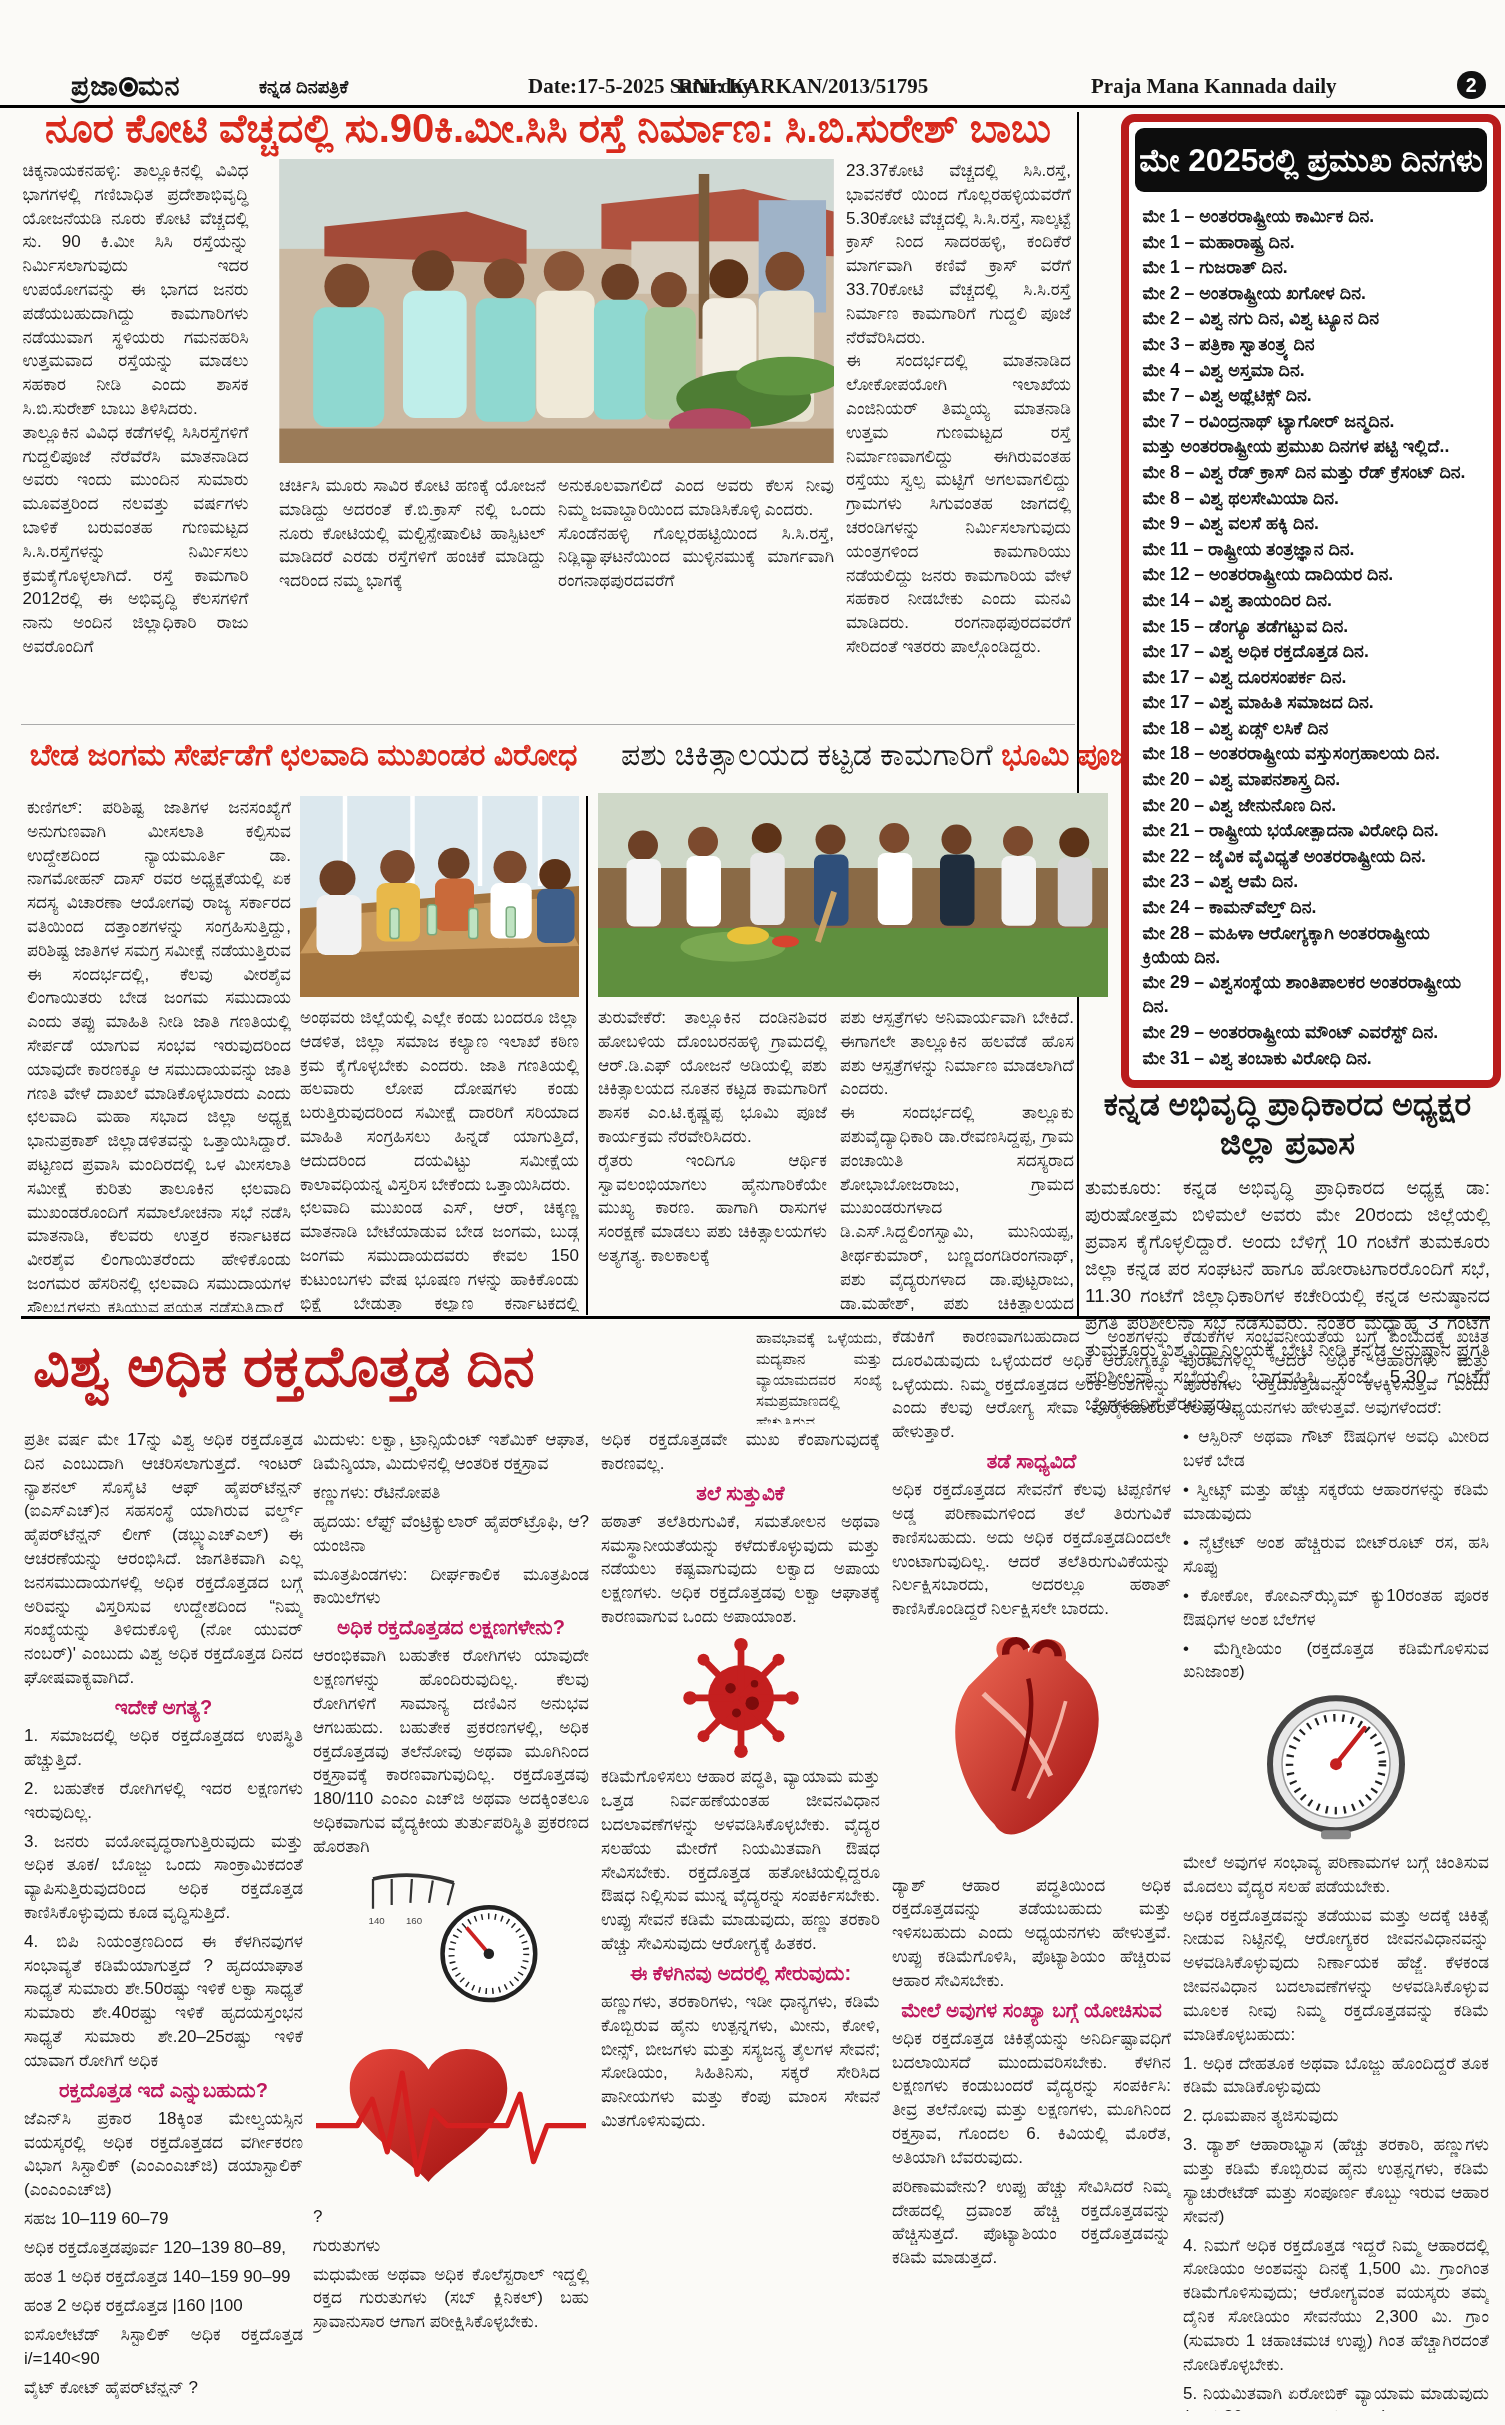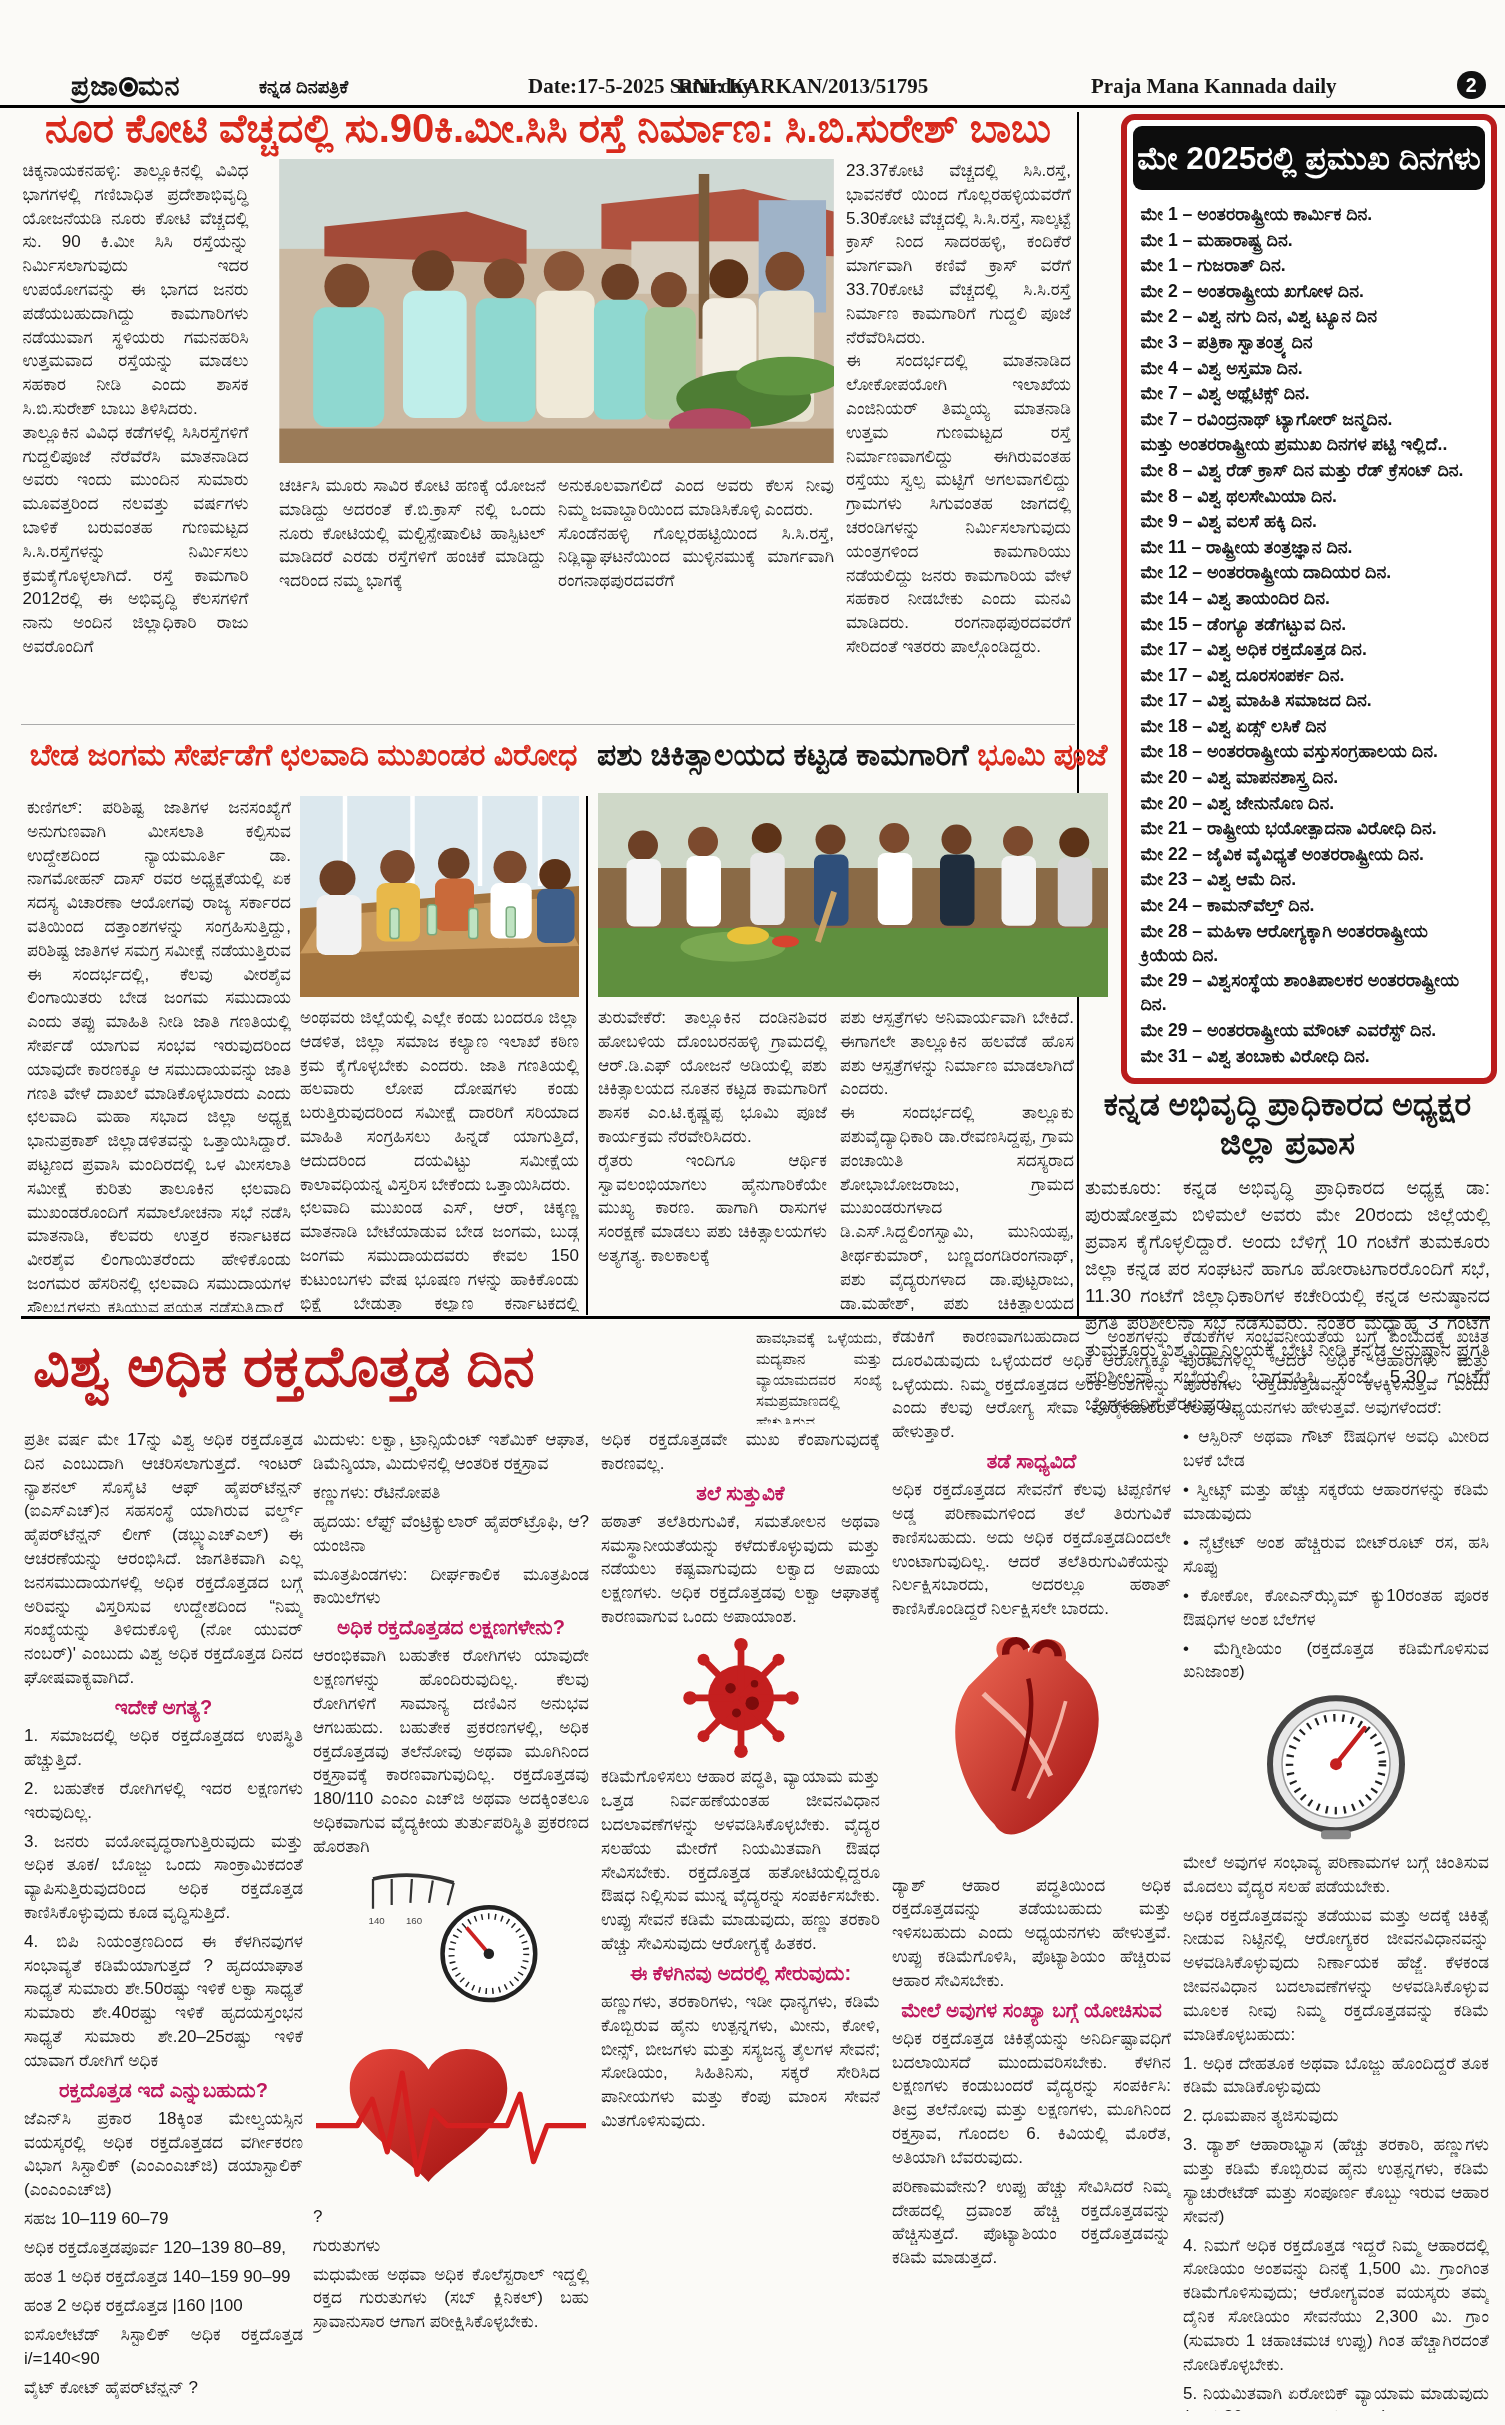--- a/index.html
+++ b/index.html
@@ -22,21 +22,21 @@
   .head-red{color:#d92a1c;font-weight:bold;}
   .lead-head{position:absolute;left:21px;top:106px;width:1054px;height:46px;font-size:40px;
              text-align:center;letter-spacing:0px;white-space:nowrap;}
   .mid-head{font-size:30px;text-align:center;white-space:nowrap;}
   
   .body-col{font-size:17px;line-height:1.40;text-align:justify;white-space:pre-line;font-weight:500;}
   .rule-h{background:#000;}
   .rule-v{background:#000;}
   
   .side-box{position:absolute;left:1121px;top:114px;width:364px;height:958px;
-            border:6px solid #b91c1c;border-radius:13.5px;background:#fff;}
+            border:8px solid #b91c1c;border-radius:13.5px;background:#fff;}
   .side-box-head{margin:6px;background:#0d0d0d;color:#fff;border-radius:9px;
                  font-size:31.5px;font-weight:bold;text-align:center;padding:13.5px 3px;}
   .side-list{padding:6px 13.5px 0 13.5px;font-size:17.6px;font-weight:bold;line-height:1.37;}
   .side-list .li{margin-bottom:1.5px;}
   .tour-head{position:absolute;left:1083px;top:1085px;width:409px;font-size:31.5px;font-weight:bold;
              text-align:center;line-height:1.25;}
   .tour-body{position:absolute;left:1085px;top:1175px;width:405px;font-size:19px;line-height:1.42;
              text-align:justify;font-weight:500;}
   
   .feature-head{position:absolute;left:33px;top:1333px;width:705px;font-size:57px;font-weight:bold;
@@ -144,21 +144,21 @@
       </g>
     </svg>
   </div>
 
   <div class="abs body-col" style="left:300px;top:1006px;width:279px;height:306px;overflow:hidden;">ಅಂಥವರು ಜಿಲ್ಲೆಯಲ್ಲಿ ಎಲ್ಲೇ ಕಂಡು ಬಂದರೂ ಜಿಲ್ಲಾ ಆಡಳಿತ, ಜಿಲ್ಲಾ ಸಮಾಜ ಕಲ್ಯಾಣ ಇಲಾಖೆ ಕಠಿಣ ಕ್ರಮ ಕೈಗೊಳ್ಳಬೇಕು ಎಂದರು. ಜಾತಿ ಗಣತಿಯಲ್ಲಿ ಹಲವಾರು ಲೋಪ ದೋಷಗಳು ಕಂಡು ಬರುತ್ತಿರುವುದರಿಂದ ಸಮೀಕ್ಷೆ ದಾರರಿಗೆ ಸರಿಯಾದ ಮಾಹಿತಿ ಸಂಗ್ರಹಿಸಲು ಹಿನ್ನಡೆ ಯಾಗುತ್ತಿದೆ, ಆದುದರಿಂದ ದಯವಿಟ್ಟು ಸಮೀಕ್ಷೆಯ ಕಾಲಾವಧಿಯನ್ನ ವಿಸ್ತರಿಸ ಬೇಕೆಂದು ಒತ್ತಾಯಿಸಿದರು.
 ಛಲವಾದಿ ಮುಖಂಡ ಎಸ್, ಆರ್, ಚಿಕ್ಕಣ್ಣ ಮಾತನಾಡಿ ಬೇಟೆಯಾಡುವ ಬೇಡ ಜಂಗಮ, ಬುಡ್ಗ ಜಂಗಮ ಸಮುದಾಯದವರು ಕೇವಲ 150 ಕುಟುಂಬಗಳು ವೇಷ ಭೂಷಣ ಗಳನ್ನು ಹಾಕಿಕೊಂಡು ಭಿಕ್ಷೆ ಬೇಡುತ್ತಾ ಕಲ್ಯಾಣ ಕರ್ನಾಟಕದಲ್ಲಿ ವಾಸವಾಗಿದ್ದಾರೆ. ಆದರೆ ಇಲ್ಲಿ ವಾಸಿಸುವ ವೀರಶೈವ ಬೇಡ ಮತ್ತು ಅಲೆಮಾರಿ ಬುಡ್ಗ ಜಂಗಮರು ವೇಷ ಹಾಕಿಕೊಂಡು ಭಿಕ್ಷೆ ಬೇಡುವ ಸಮುದಾಯವಲ್ಲ ವಾದ್ದರಿಂದ ಜಾತಿ ಗಣತಿಯಲ್ಲಿ ಸೇರ್ಪಡೆ ಮಾಡಿಕೊಳ್ಳಬಾರದು ಎಂದು ಆಗ್ರಹಿಸಿದರು.</div>
 
   <div class="abs rule-v" style="left:586px;top:796px;width:1.5px;height:519px;"></div>
 
   <div class="abs mid-head" style="left:597px;top:738px;width:478px;">
-    <span style="font-weight:bold;">ಪಶು ಚಿಕಿತ್ಸಾಲಯದ ಕಟ್ಟಡ ಕಾಮಗಾರಿಗೆ </span><span class="head-red">ಭೂಮಿ ಪೂಜೆ</span>
+    <span style="font-weight:normal;margin-left:24px;">ಪಶು ಚಿಕಿತ್ಸಾಲಯದ ಕಟ್ಟಡ ಕಾಮಗಾರಿಗೆ </span><span class="head-red">ಭೂಮಿ ಪೂಜೆ</span>
   </div>
 
   <div class="photo-frame" style="left:598px;top:793px;width:510px;height:204px;">
     <svg width="510" height="204" viewBox="0 0 680 272">
       <rect width="680" height="120" fill="#cfd8c8"></rect>
       <rect y="100" width="680" height="90" fill="#8a6a46"></rect>
       <rect y="180" width="680" height="92" fill="#5f8f3e"></rect>
       <ellipse cx="180" cy="205" rx="70" ry="20" fill="#7aa851"></ellipse>
       <g>
         <circle cx="60" cy="70" r="20" fill="#6d4026"></circle>

